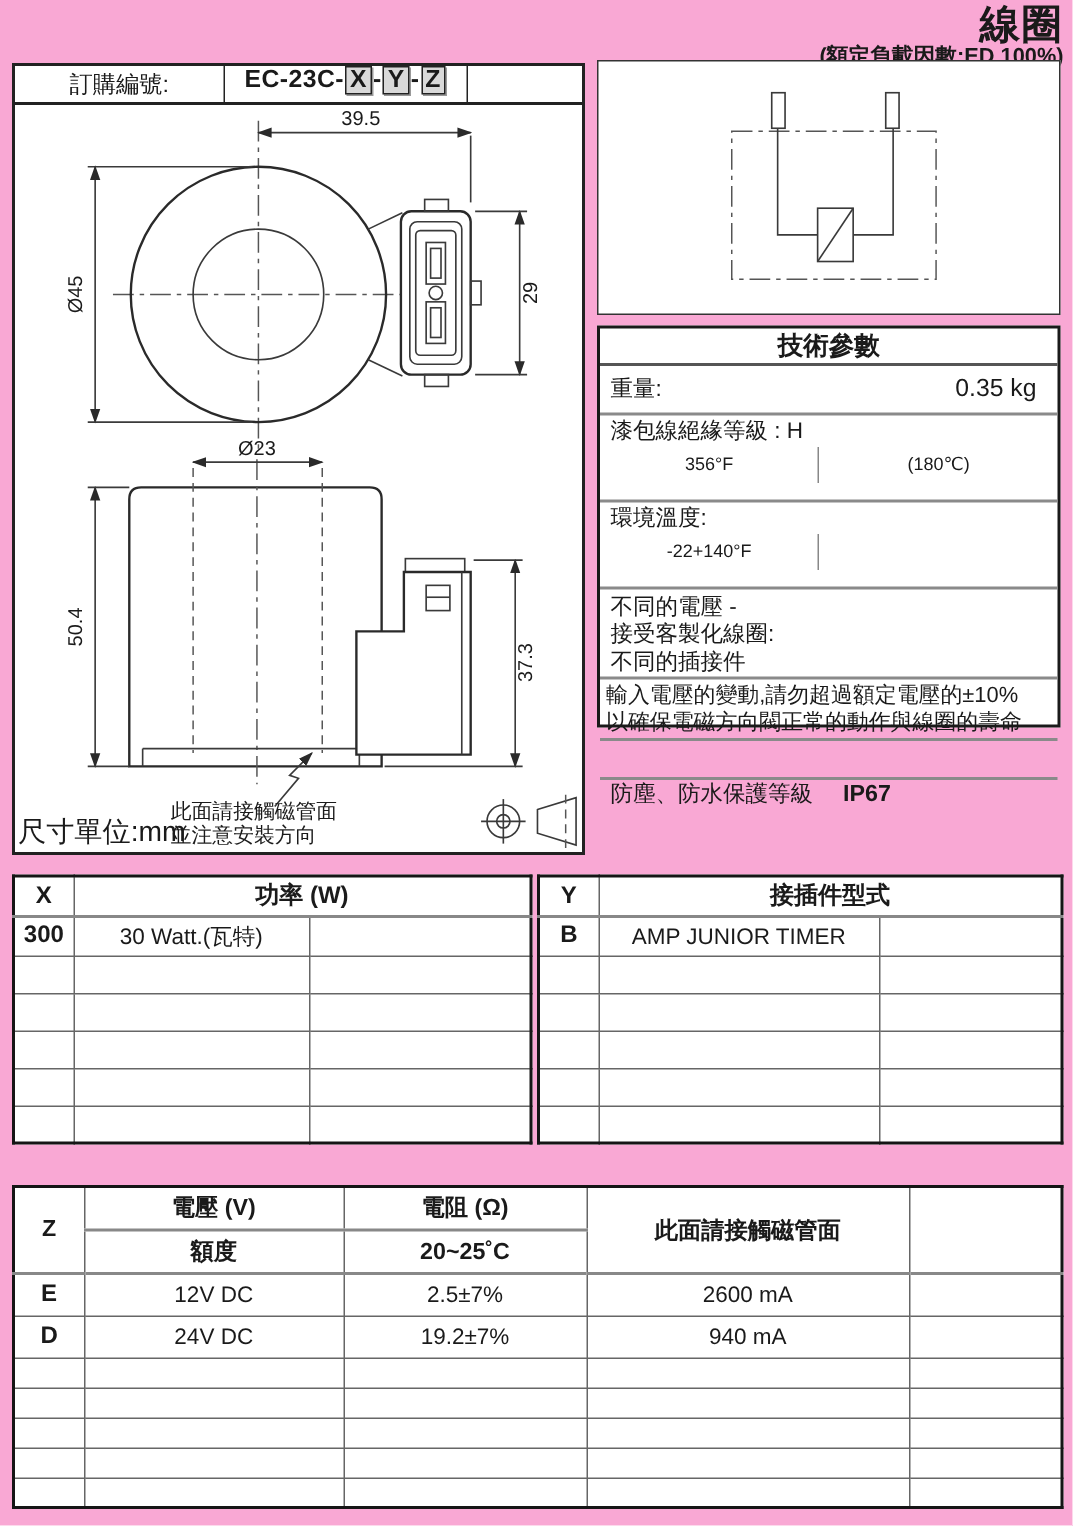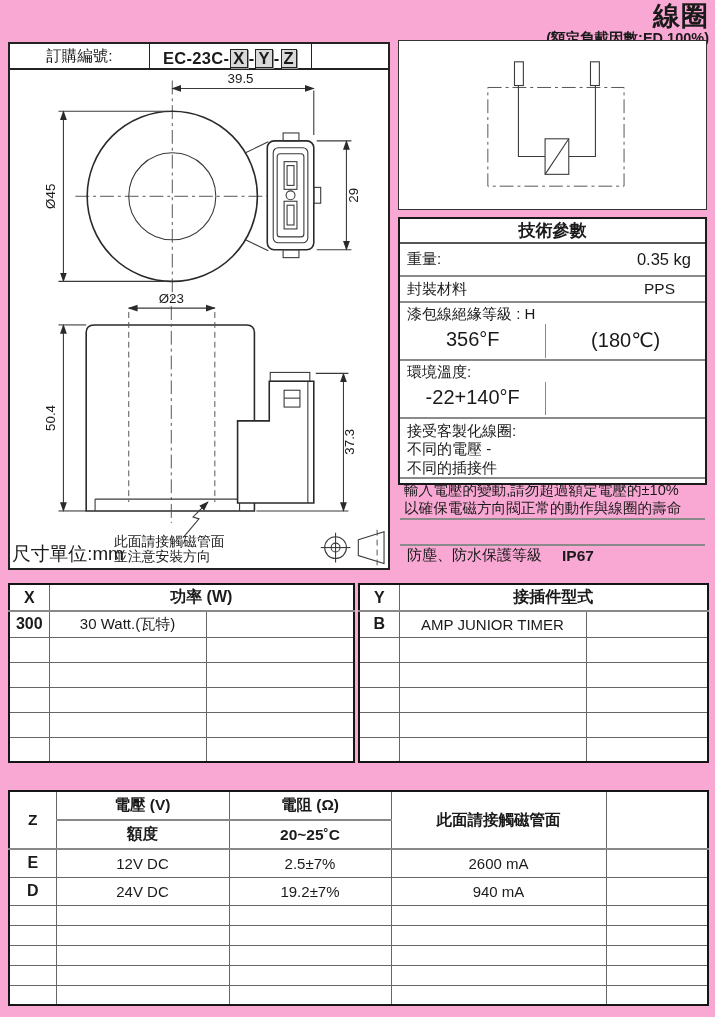--- a/index.html
+++ b/index.html
@@ -9,21 +9,21 @@
 
   
   .title-block { position:absolute; top:2px; right:6px; text-align:right; line-height:1.05; }
   .doc-title { font-size:27px; font-weight:bold; letter-spacing:1px; }
   .doc-subtitle { font-size:14.5px; font-weight:bold; margin-top:1px; }
 
   
   .order-box { position:absolute; left:8px; top:42px; width:382px; height:28px;
                border:2px solid #222; display:flex; align-items:stretch; background:#fff; }
   .order-box .c1 { width:140px; border-right:1.5px solid #222; display:flex; align-items:center; justify-content:center; font-size:15.5px; }
-  .order-box .c2 { width:162px; border-right:1.5px solid #222; display:flex; align-items:flex-end; justify-content:center;
+  .order-box .c2 { width:162px; border-right:1.5px solid #222; display:flex; align-items:flex-start; justify-content:center;
                    font-size:16.5px; font-weight:bold; letter-spacing:.3px; }
   .order-box .c3 { flex:1; }
   .codebox { display:inline-block; border:1.5px solid #222; background:#d9d9d9; padding:0 2px; margin:0 1px;
              line-height:1.05; font-weight:bold; box-shadow:1px 1px 0 #999; }
 
   
   .drawing-box { position:absolute; left:8px; top:70px; width:382px; height:500px;
                  border:2px solid #222; border-top:none; background:#fff; }
   svg { display:block; }
   svg text { font-family:"Liberation Sans","DejaVu Sans",sans-serif; fill:#1a1a1a; }
@@ -41,21 +41,21 @@
 
   
   .tech-table { position:absolute; left:398px; top:217px; width:309px; height:268px;
                 border:2px solid #1a1a1a; display:flex; flex-direction:column; background:#fff; font-size:15px; }
   .trow { border-bottom:2px solid #8a8a8a; position:relative; flex:none; }
   .trow:last-child { border-bottom:none; }
   .trow-title { height:25px; display:flex; align-items:center; justify-content:center;
                 font-size:17px; font-weight:bold; border-bottom:2px solid #555; }
   .trow-kv { display:flex; align-items:center; justify-content:space-between; padding:0 14px 0 7px; }
   .trow .rlabel { padding:2px 0 0 7px; line-height:1.25; }
-  .split { display:flex; font-size:20px; }
+  .split { display:flex; font-size:12px; }
   .split .cl-cell { width:48%; text-align:center; border-right:1.5px solid #888; padding:4px 0 6px; }
   .split .cr-cell { flex:1; text-align:center; padding:4px 0 6px; }
   .multiline { padding:3px 0 0 7px; line-height:1.22; }
   .notesmall { font-size:14.6px; line-height:1.25; padding:2px 0 0 4px; }
   .trow-prot { display:flex; align-items:center; padding-left:7px; gap:20px; }
   .trow-prot b { font-size:15.5px; }
 
   
   table.spec { border-collapse:collapse; table-layout:fixed; position:absolute; background:#fff; }
   table.spec td { border:1.6px solid #666; font-size:15px; overflow:hidden; white-space:nowrap; }
@@ -195,40 +195,36 @@
       <line class="thin" x1="148" y1="134" x2="172" y2="98"></line>
     </svg>
   </div>
 
   <div class="tech-table">
     <div class="trow trow-title">技術參數</div>
     <div class="trow trow-kv" style="height:33px">
       <span>重量:</span>
       <span style="font-size:16.5px">0.35 kg</span>
     </div>
-    <div class="trow trow-kv" style="height:26px">
-      <span>封裝材料</span>
-      <span style="font-size:15.5px;padding-right:16px">PPS</span>
-    </div>
     <div class="trow" style="height:58px">
       <div class="rlabel">漆包線絕緣等級 : H</div>
       <div class="split">
         <div class="cl-cell">356°F</div>
         <div class="cr-cell">(180℃)</div>
       </div>
     </div>
     <div class="trow" style="height:58px">
       <div class="rlabel">環境溫度:</div>
       <div class="split">
         <div class="cl-cell">-22+140°F</div>
       </div>
     </div>
     <div class="trow multiline" style="height:60px">
+      <div>不同的電壓 -</div>
       <div>接受客製化線圈:</div>
-      <div>不同的電壓 -</div>
       <div>不同的插接件</div>
     </div>
     <div class="trow notesmall" style="height:41px">
       <div>輸入電壓的變動,請勿超過額定電壓的±10%</div>
       <div>以確保電磁方向閥正常的動作與線圈的壽命</div>
     </div>
     <div class="trow" style="height:26px"></div>
     <div class="trow trow-prot" style="flex:1">
       <span>防塵、防水保護等級</span>
       <b>IP67</b>

